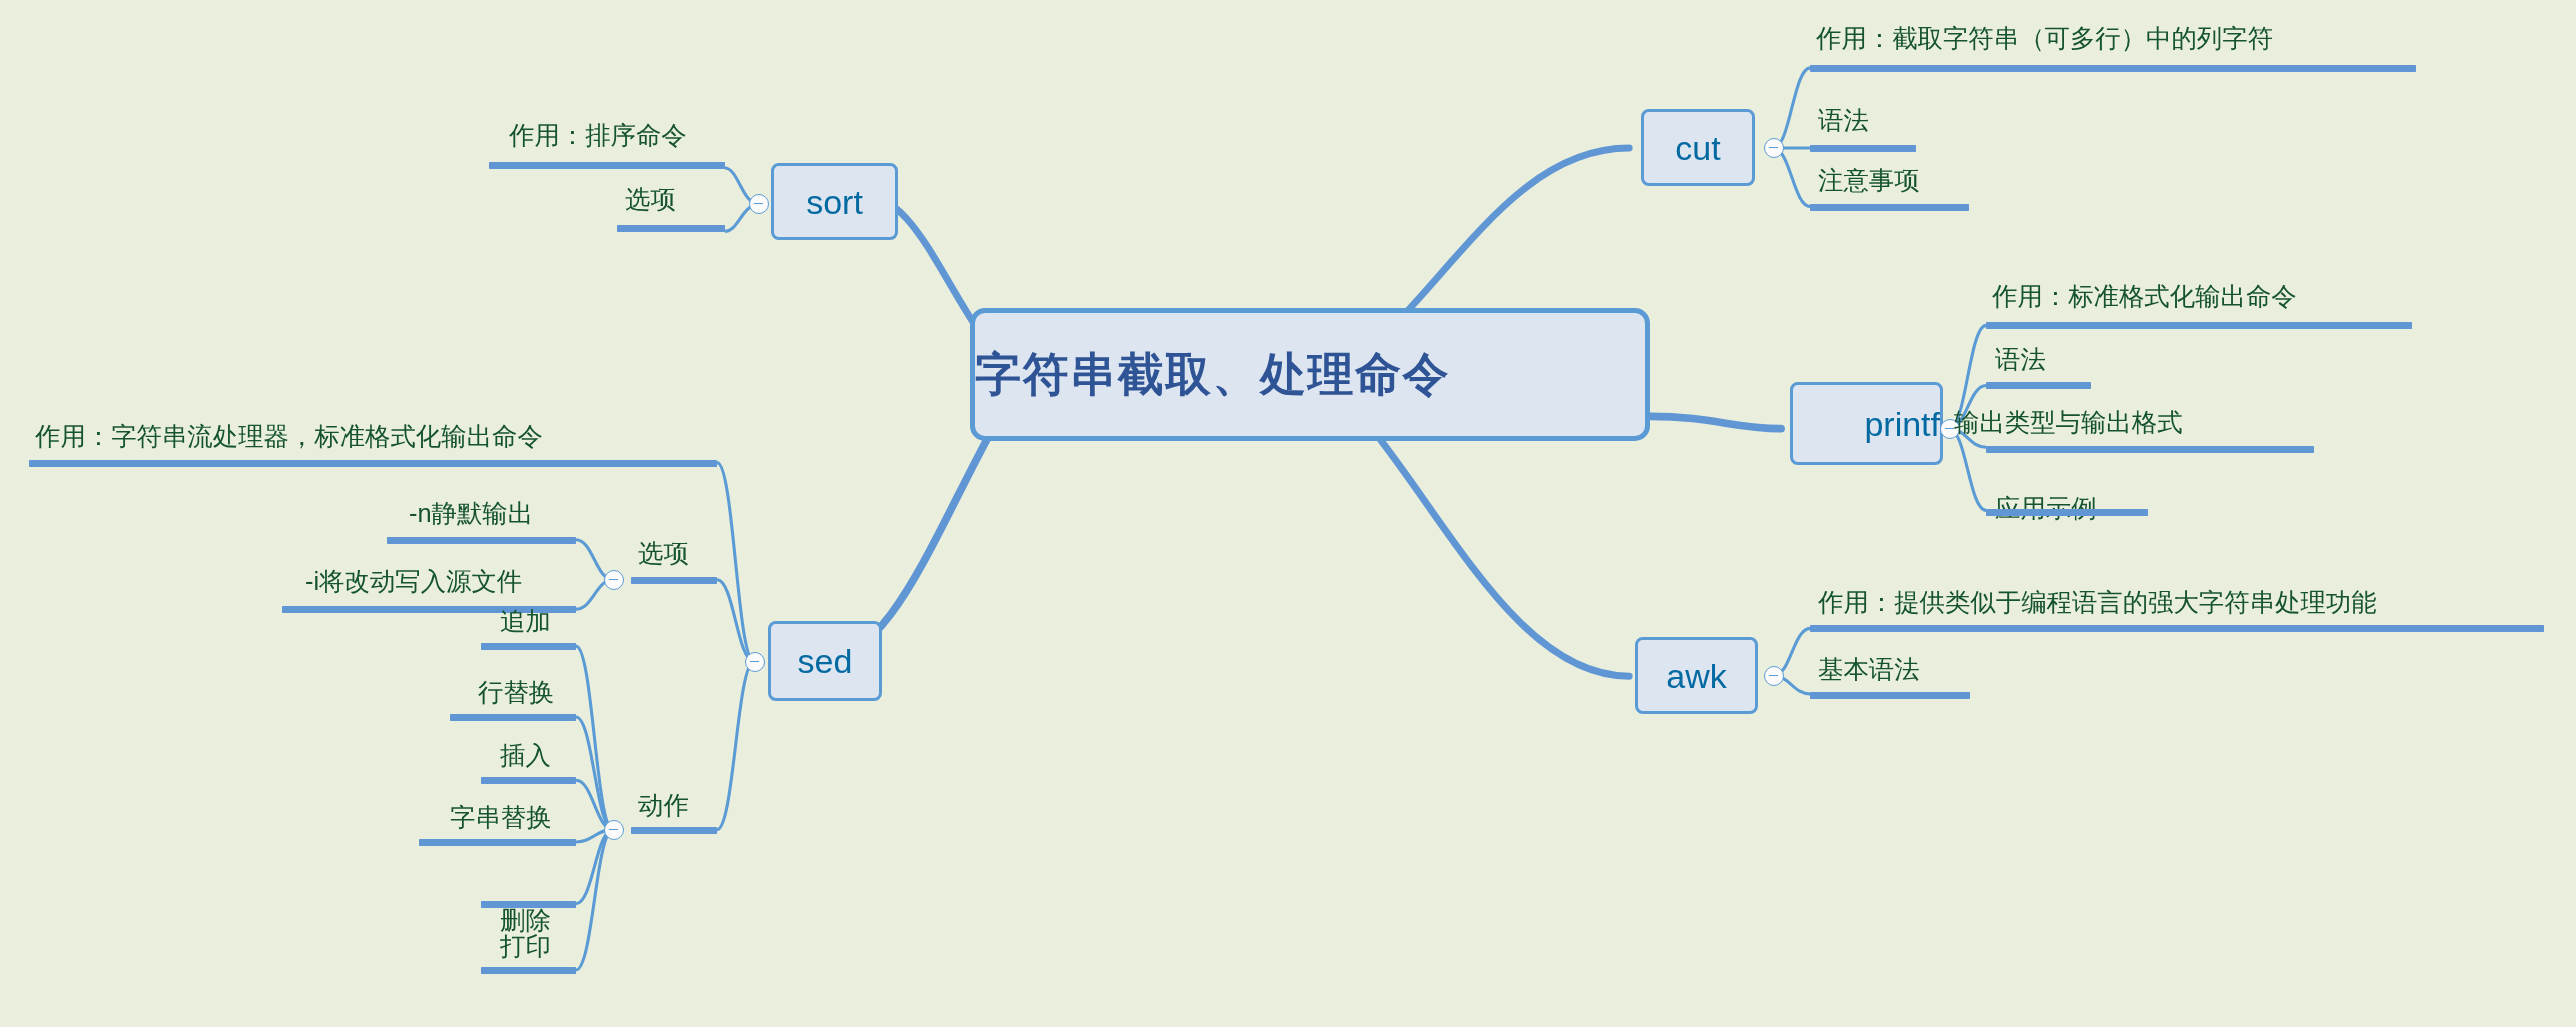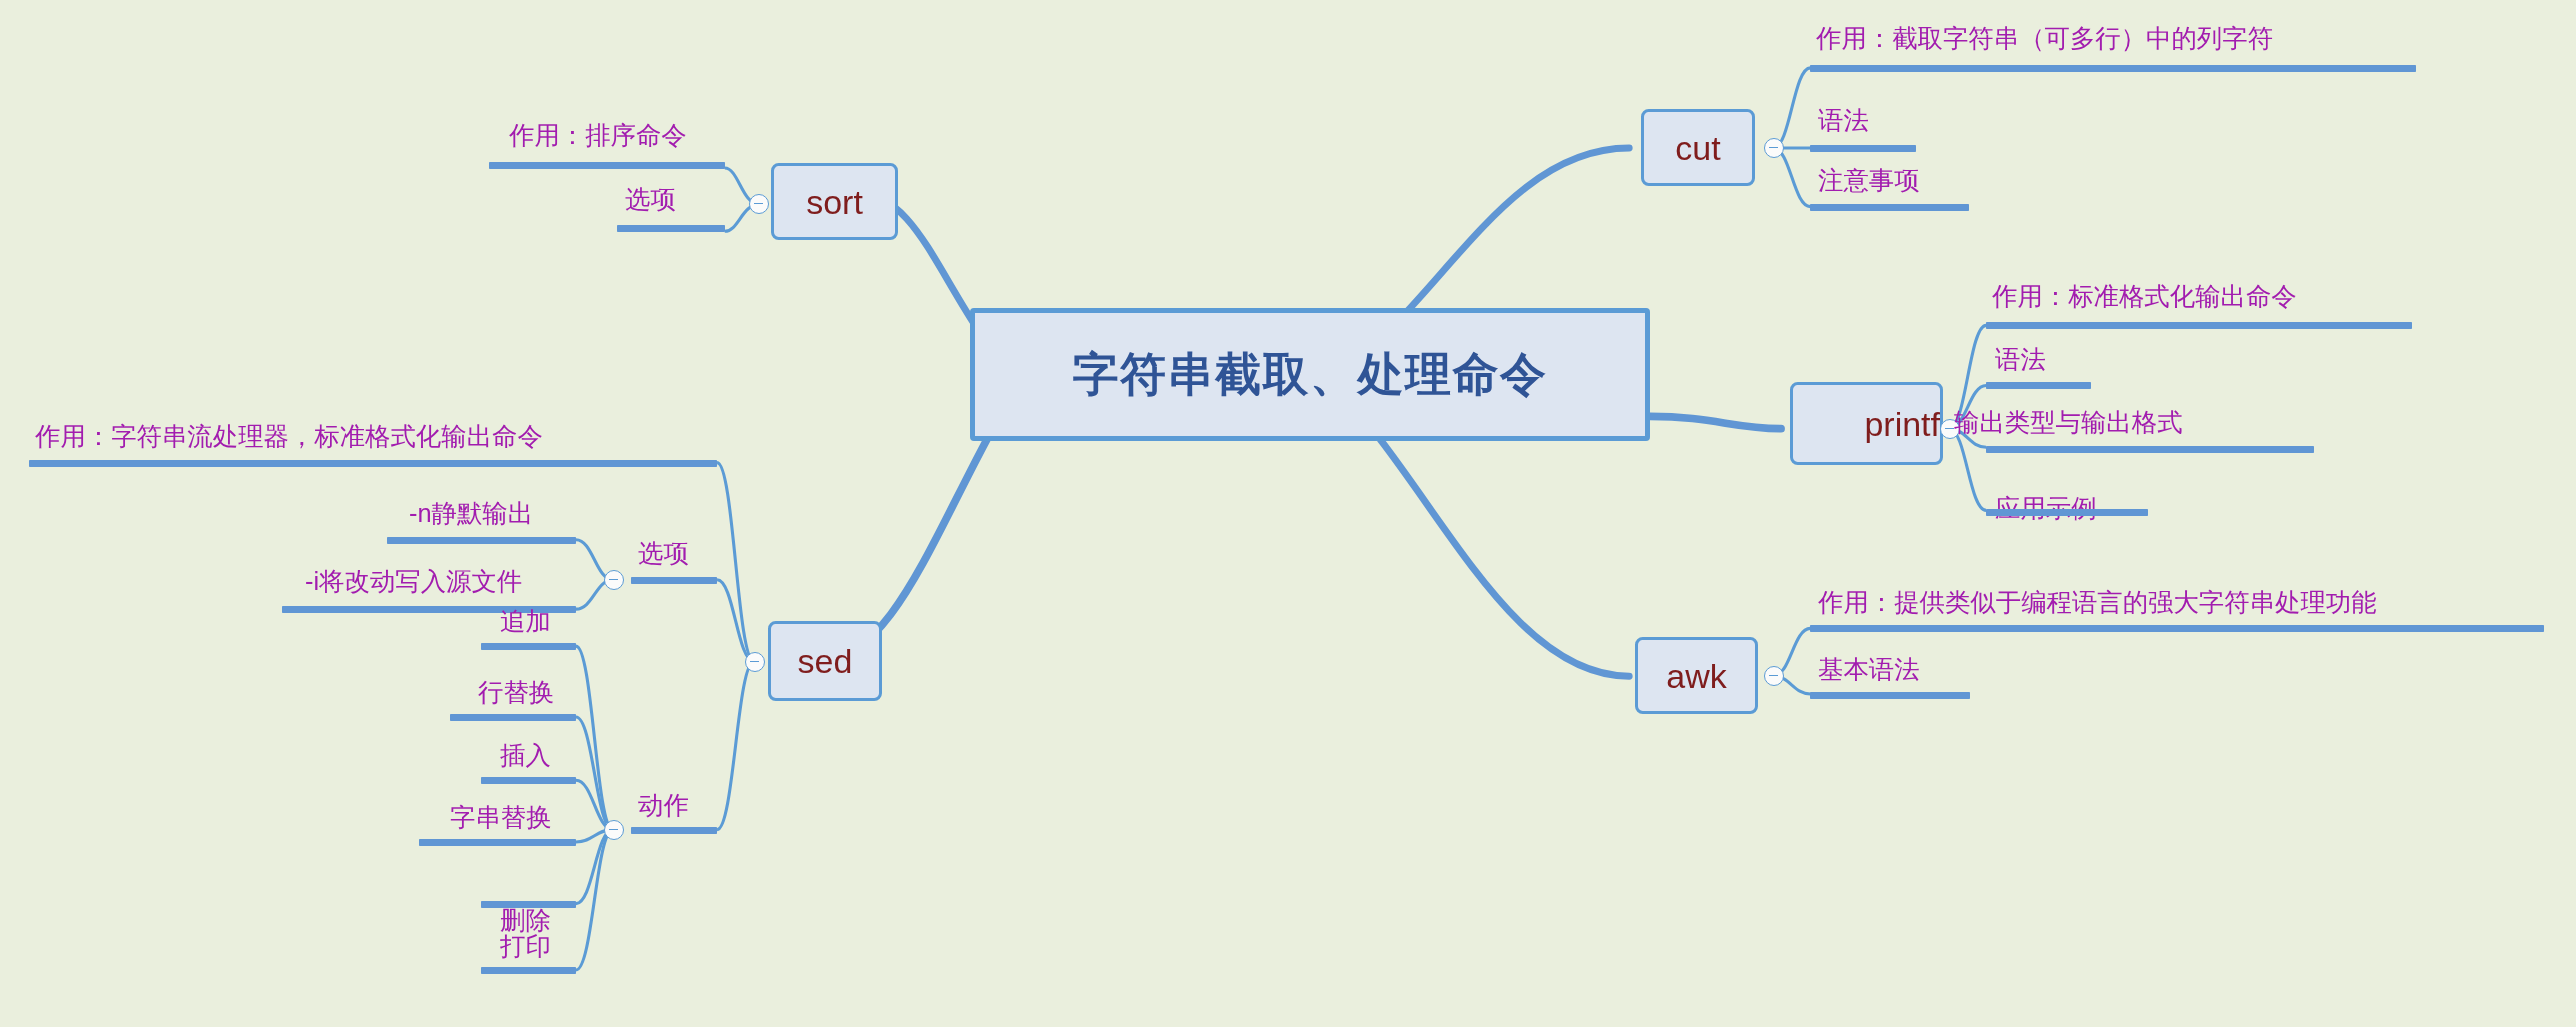--- a/index.html
+++ b/index.html
@@ -25,53 +25,52 @@
     top: 0;
     width: 2576px;
     height: 1027px;
   }
   
   .root-node {
     position: absolute;
     box-sizing: border-box;
     background: #dde5f1;
     border: 5.4px solid #5b9bd5;
-    border-radius: 4px;
+    border-radius: 15px;
     display: flex;
     align-items: center;
-    justify-content: center;
   }
   .root-label {
     color: #2f5496;
     font-weight: bold;
     font-size: 46px;
     letter-spacing: 1.5px;
     white-space: nowrap;
   }
   
   .cmd-node {
     position: absolute;
     box-sizing: border-box;
     background: #dde5f1;
     border: 3.9px solid #5b9bd5;
     border-radius: 7.7px;
     display: flex;
     align-items: center;
     justify-content: center;
   }
   .cmd-label {
-    color: #7f1d1d;
+    color: #0369a1;
     font-size: 34px;
     white-space: nowrap;
     line-height: 1;
   }
   
   .topic {
     position: absolute;
-    color: #a21caf;
+    color: #14532d;
     white-space: nowrap;
     line-height: 1;
   }
   .topic.t-big   { font-size: 25.4px; }
   
   .bar {
     position: absolute;
     background: #6096d4;
     height: 7px;
     border-radius: 0.8px;

